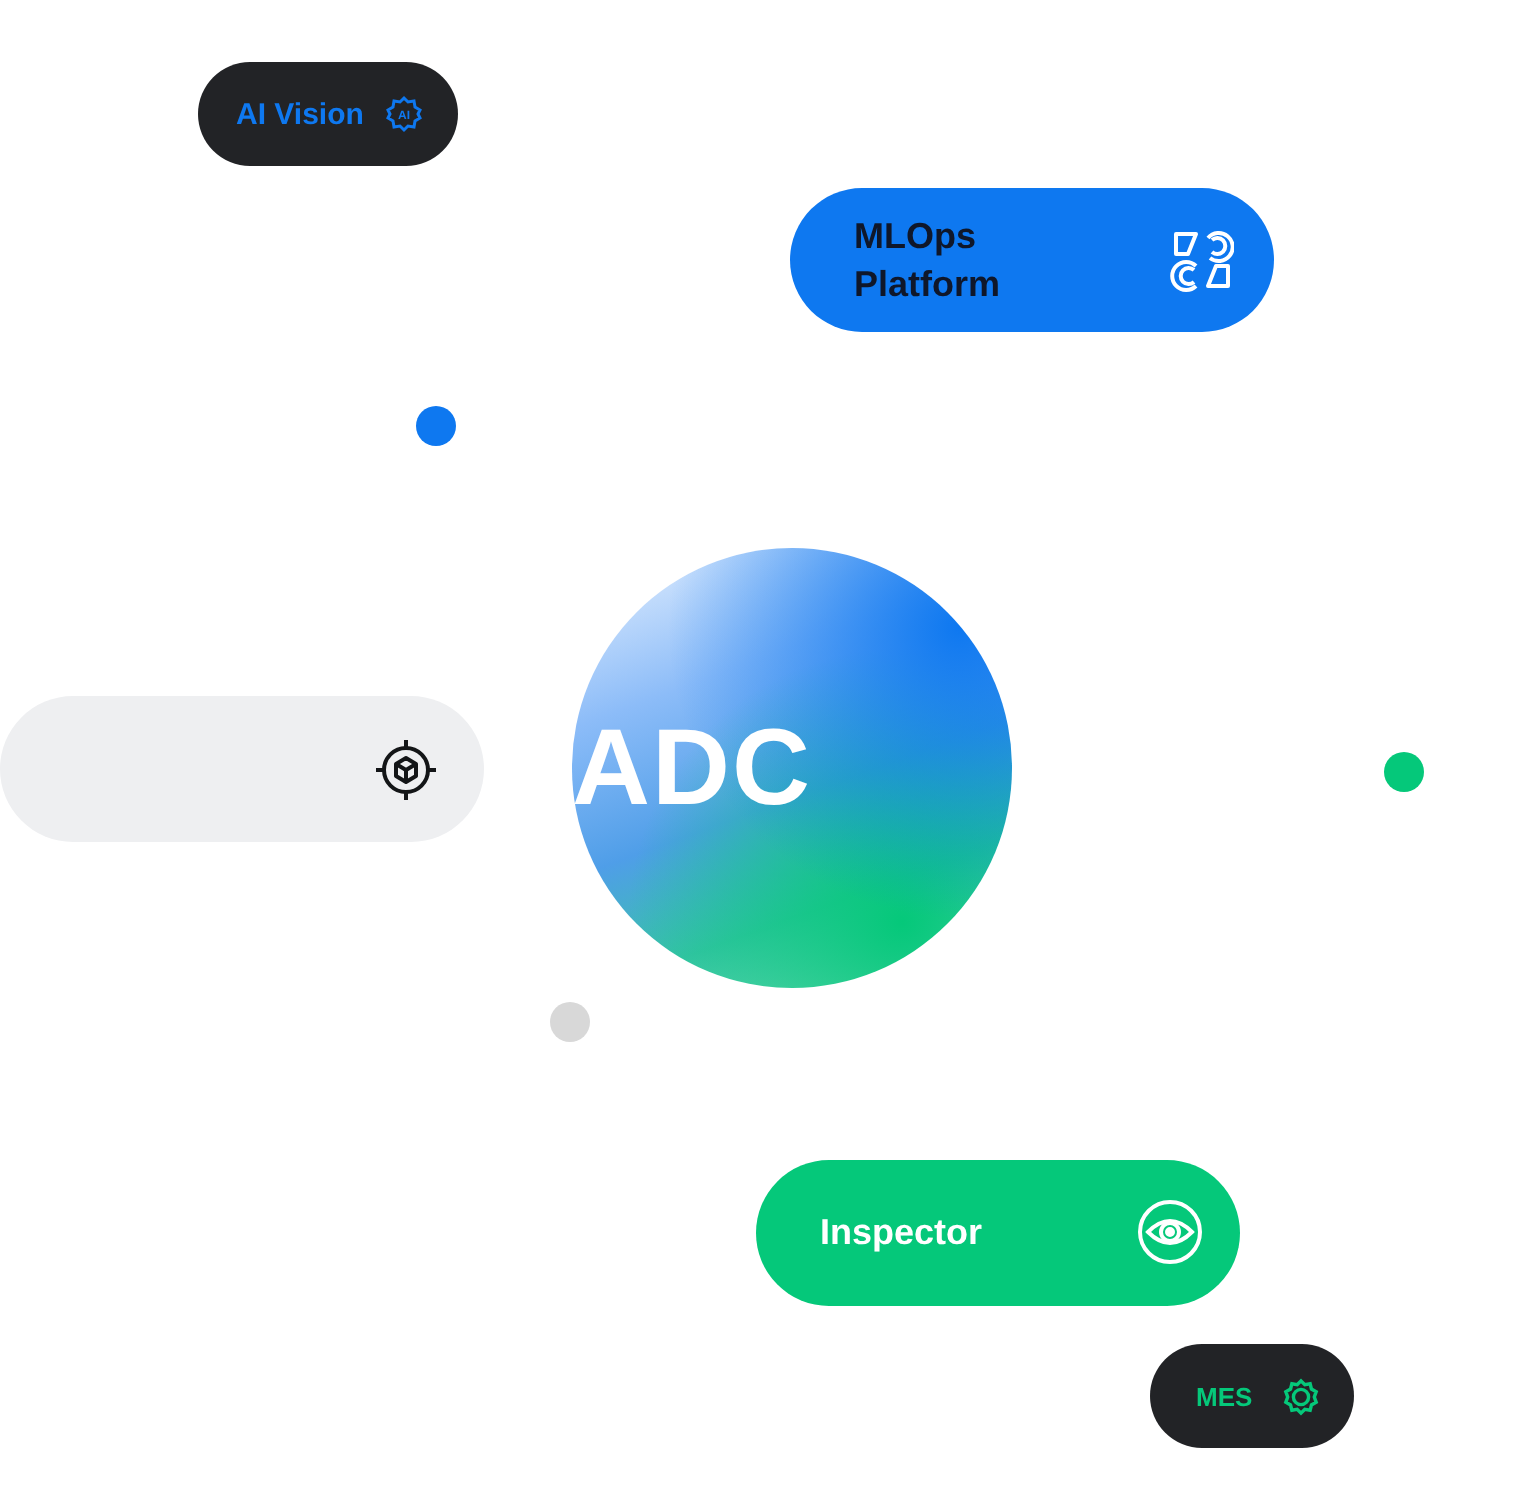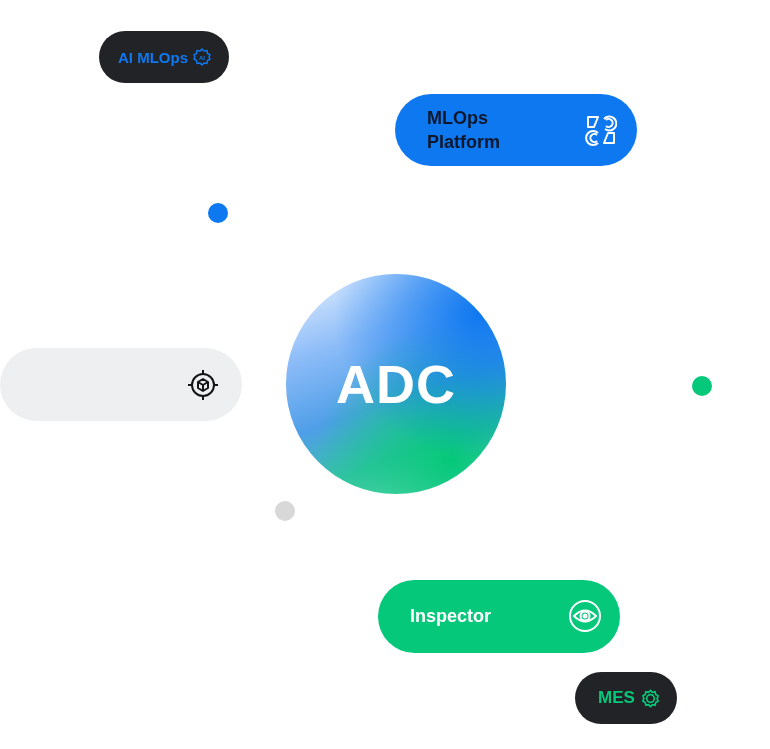--- a/index.html
+++ b/index.html
@@ -13,45 +13,45 @@
 
   #mlops { left: 395px; top: 94px; width: 242px; height: 72px; background: #0e78f0; color: #0f172a; font-size: 18px; line-height: 24px; padding-left: 32px; }
   #mlops .icon { position: absolute; left: 190px; top: 20px; }
 
   #vision { left: 0px; top: 348px; width: 242px; height: 73px; background: #eeeff1; color: #131517; font-size: 18px; line-height: 24px; padding-left: 27px; }
   #vision .icon { position: absolute; left: 187px; top: 21px; }
 
   #inspector { left: 378px; top: 580px; width: 242px; height: 73px; background: #05c87a; color: #ffffff; font-size: 18px; padding-left: 32px; }
   #inspector .icon { position: absolute; left: 190px; top: 19px; }
 
-  #mes { left: 575px; top: 672px; width: 102px; height: 52px; background: #222326; color: #05c87a; font-size: 17px; padding-left: 23px; }
+  #mes { left: 575px; top: 672px; width: 102px; height: 52px; background: #222326; color: #05c87a; font-size: 13px; padding-left: 23px; }
   #mes .icon { position: absolute; left: 66px; top: 17px; }
 
   #adc { position: absolute; left: 286px; top: 274px; width: 220px; height: 220px; border-radius: 50%;
     background:
       radial-gradient(circle at 88% 18%, rgba(14,120,240,1) 0%, rgba(14,120,240,0) 55%),
       radial-gradient(circle at 75% 85%, rgba(5,200,122,1) 0%, rgba(5,200,122,0) 55%),
       linear-gradient(160deg, #eaf3ff 0%, #8cbcf8 30%, #4f9ee8 55%, #39c3a8 75%, #9ee6cc 100%);
-    display: flex; align-items: center; justify-content: center; }
+    display: flex; align-items: center; }
   #adc .title { color: #ffffff; font-size: 54px; font-weight: 700; letter-spacing: 1px; }
 
   .dot { position: absolute; border-radius: 50%; }
   #dot-blue { left: 208px; top: 203px; width: 20px; height: 20px; background: #0e78f0; }
   #dot-green { left: 692px; top: 376px; width: 20px; height: 20px; background: #05c87a; }
   #dot-gray { left: 275px; top: 501px; width: 20px; height: 20px; background: #d8d8d8; }
 </style>
 </head>
 <body>
 
 <div class="dot" id="dot-blue"></div>
 <div class="dot" id="dot-green"></div>
 <div class="dot" id="dot-gray"></div>
 
 <div class="pill" id="ai-model">
-  <span class="label">AI MLOps</span>
+  <span class="label">AI Vision</span>
   <span class="icon">
     <svg width="20" height="20" viewBox="0 0 20 20" fill="none" stroke="#0e78f0" stroke-width="1.5">
       <path d="M10 2 L12 4 L15 3.5 L15.5 6.5 L18 8 L17 10 L18 12 L15.5 13.5 L15 16.5 L12 16 L10 18 L8 16 L5 16.5 L4.5 13.5 L2 12 L3 10 L2 8 L4.5 6.5 L5 3.5 L8 4 Z"></path>
       <text x="10" y="12.5" font-size="6" font-weight="700" text-anchor="middle" fill="#0e78f0" stroke="none" font-family="Liberation Sans, sans-serif">AI</text>
     </svg>
   </span>
 </div>
 
 <div class="pill" id="mlops">
   <span class="label">MLOps

